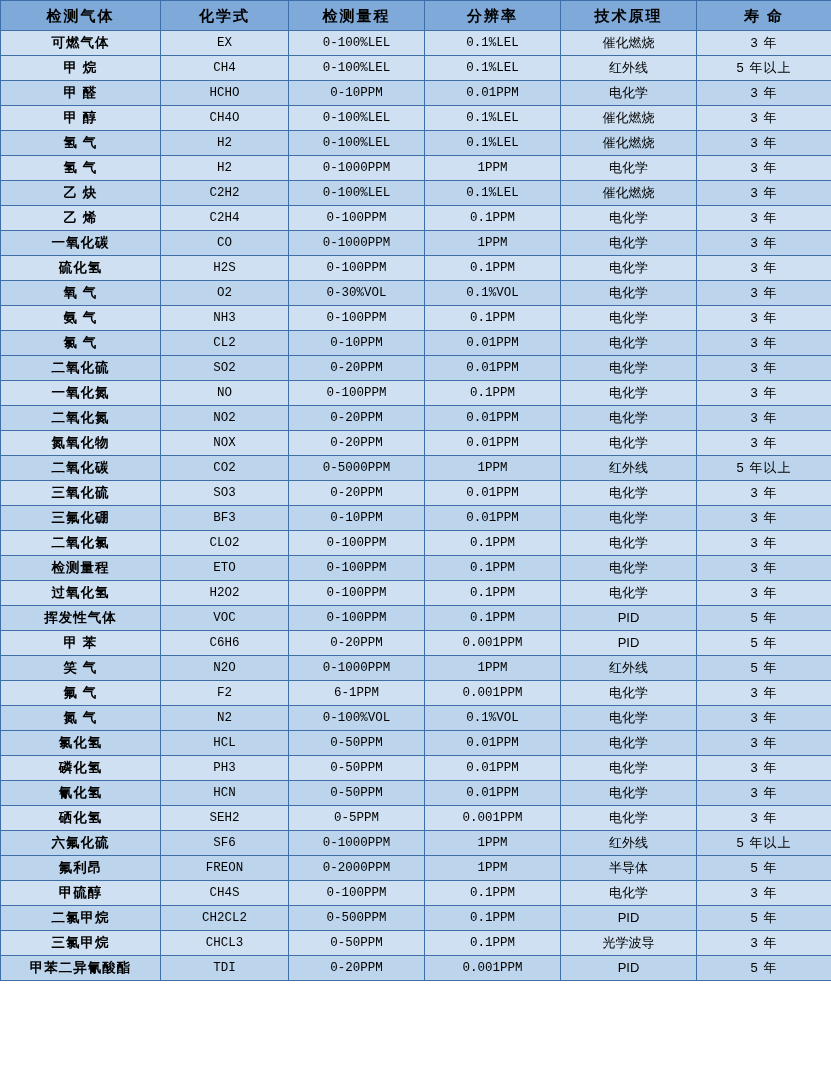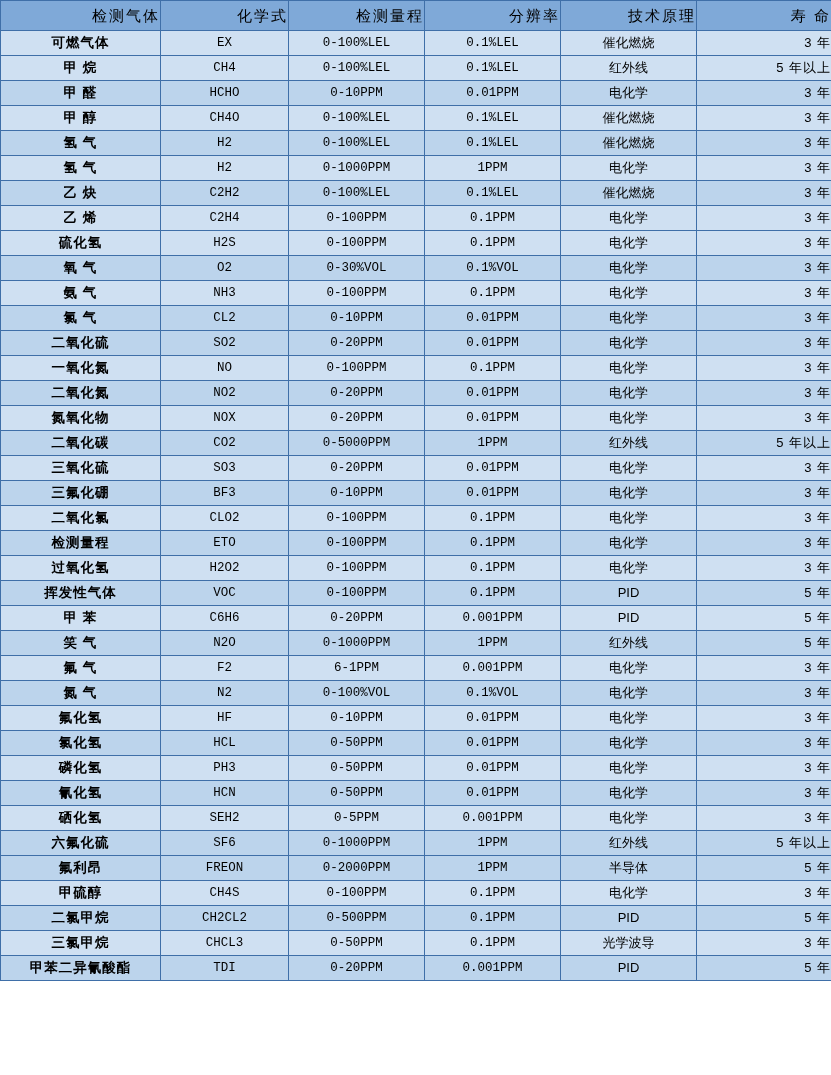--- a/index.html
+++ b/index.html
@@ -31,25 +31,24 @@
     color: #000000;
     padding: 0;
     height: 24px;
     line-height: 24px;
     overflow: hidden;
     white-space: nowrap;
   }
   #gas-table thead th {
     background: #7fa9d8;
     font-size: 15px;
-    font-weight: normal;
+    font-weight: bold;
     height: 29px;
     line-height: 29px;
     letter-spacing: 2px;
-    text-align: right;
   }
   #gas-table tbody td {
     background: #cfe0f2;
     font-size: 13px;
   }
   #gas-table tbody tr.alt td {
     background: #bcd4ec;
   }
   #gas-table tbody td.col-name {
     font-size: 13.5px;
@@ -58,21 +57,20 @@
   }
   #gas-table tbody td.col-formula,
   #gas-table tbody td.col-range,
   #gas-table tbody td.col-res {
     font-family: "Liberation Mono", monospace;
     font-size: 12.5px;
     letter-spacing: 0px;
   }
   #gas-table tbody td.col-life {
     letter-spacing: 1px;
-    text-align: right;
   }
 </style>
 </head>
 <body>
 
 <table id="gas-table">
   <colgroup>
     <col class="c0">
       <col class="c1">
       <col class="c2">
@@ -148,20 +146,28 @@
         <td class="col-life">3 年</td>
       </tr>
       <tr>
         <td class="col-name">乙 烯</td>
         <td class="col-formula">C2H4</td>
         <td class="col-range">0-100PPM</td>
         <td class="col-res">0.1PPM</td>
         <td class="col-principle">电化学</td>
         <td class="col-life">3 年</td>
       </tr>
+      <tr class="alt">
+        <td class="col-name">一氧化碳</td>
+        <td class="col-formula">CO</td>
+        <td class="col-range">0-1000PPM</td>
+        <td class="col-res">1PPM</td>
+        <td class="col-principle">电化学</td>
+        <td class="col-life">3 年</td>
+      </tr>
       <tr>
         <td class="col-name">硫化氢</td>
         <td class="col-formula">H2S</td>
         <td class="col-range">0-100PPM</td>
         <td class="col-res">0.1PPM</td>
         <td class="col-principle">电化学</td>
         <td class="col-life">3 年</td>
       </tr>
       <tr class="alt">
         <td class="col-name">氧 气</td>
@@ -300,28 +306,20 @@
         <td class="col-life">3 年</td>
       </tr>
       <tr class="alt">
         <td class="col-name">氮 气</td>
         <td class="col-formula">N2</td>
         <td class="col-range">0-100%VOL</td>
         <td class="col-res">0.1%VOL</td>
         <td class="col-principle">电化学</td>
         <td class="col-life">3 年</td>
       </tr>
-      <tr>
-        <td class="col-name">氟化氢</td>
-        <td class="col-formula">HF</td>
-        <td class="col-range">0-10PPM</td>
-        <td class="col-res">0.01PPM</td>
-        <td class="col-principle">电化学</td>
-        <td class="col-life">3 年</td>
-      </tr>
       <tr class="alt">
         <td class="col-name">氯化氢</td>
         <td class="col-formula">HCL</td>
         <td class="col-range">0-50PPM</td>
         <td class="col-res">0.01PPM</td>
         <td class="col-principle">电化学</td>
         <td class="col-life">3 年</td>
       </tr>
       <tr>
         <td class="col-name">磷化氢</td>

